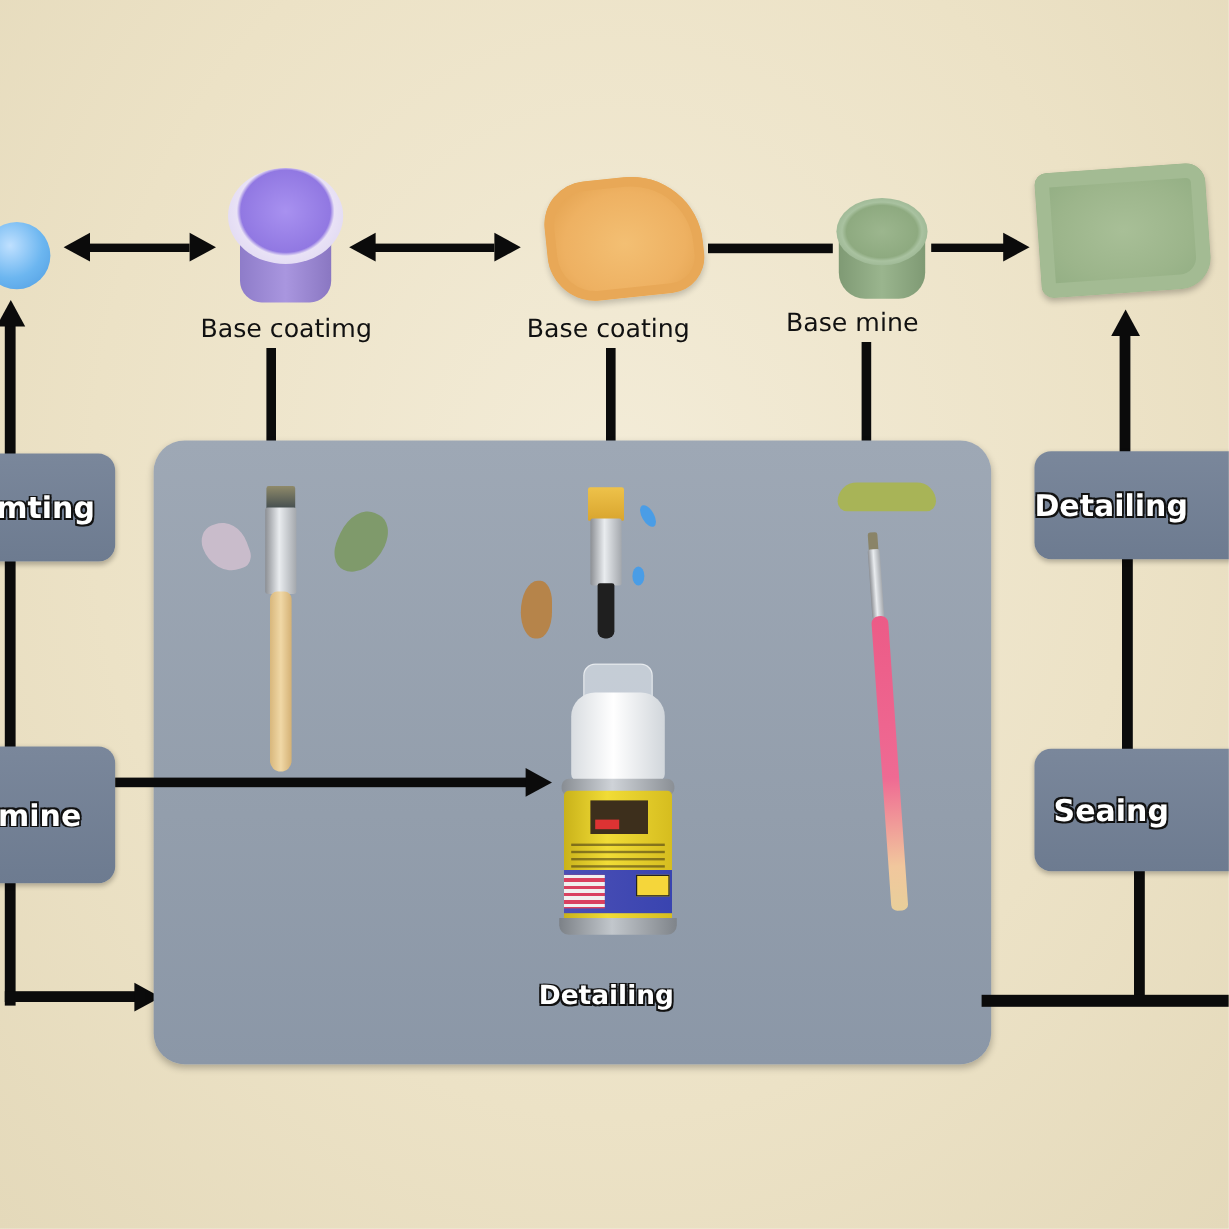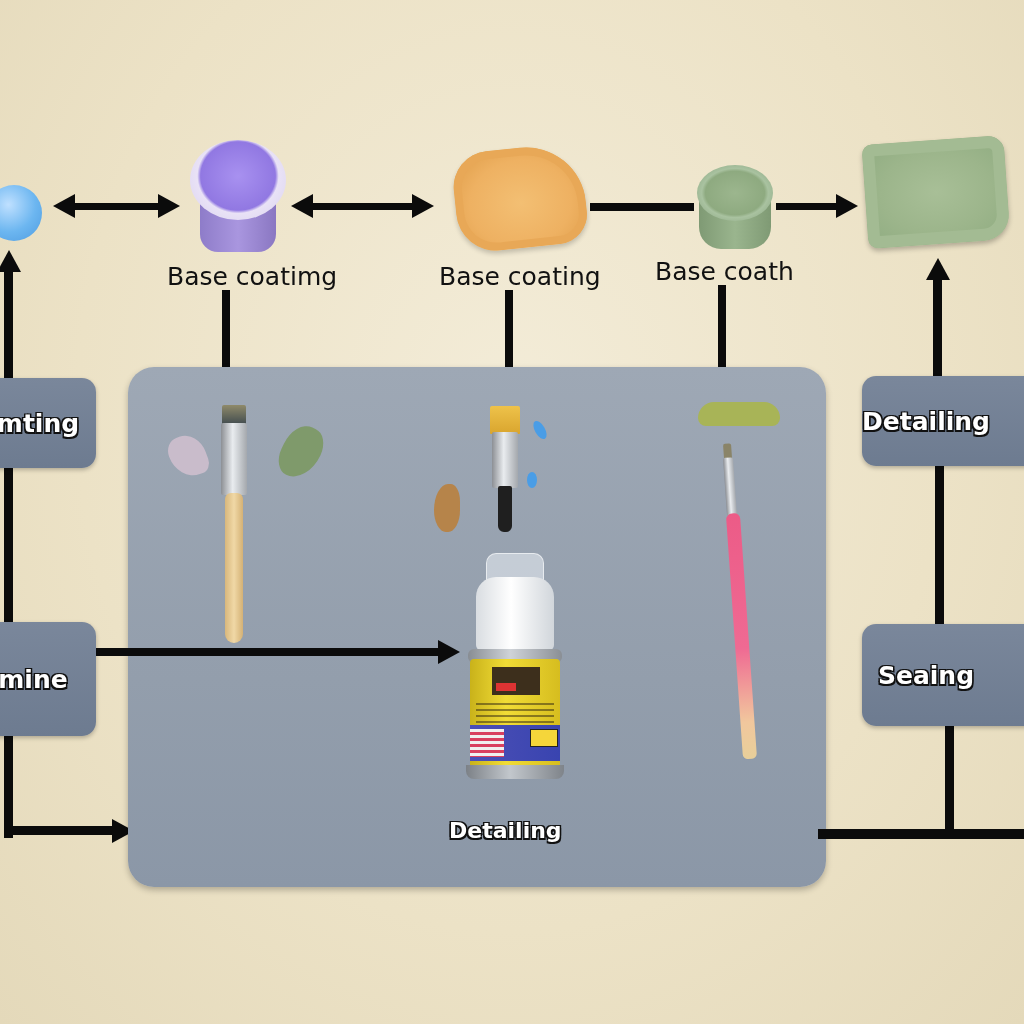--- a/index.html
+++ b/index.html
@@ -9,21 +9,21 @@
     font-family: "DejaVu Sans", sans-serif;
   }
   .abs { position: absolute; }
   .line { position: absolute; background: #0b0b0b; }
   .arrow-head { position: absolute; width: 0; height: 0; }
   .ah-right { border-top: 12px solid transparent; border-bottom: 12px solid transparent; border-left: 22px solid #0b0b0b; }
   .ah-left  { border-top: 12px solid transparent; border-bottom: 12px solid transparent; border-right: 22px solid #0b0b0b; }
   .ah-up    { border-left: 12px solid transparent; border-right: 12px solid transparent; border-bottom: 22px solid #0b0b0b; }
 
   .label-plain {
-    position: absolute; color: #111; font-size: 25px; white-space: nowrap; text-align: center;
+    position: absolute; color: #111; font-size: 21px; white-space: nowrap; text-align: center;
   }
   .step-box {
     position: absolute; background: linear-gradient(180deg, #7a879b, #6d7b90);
     border-radius: 14px; box-shadow: 0 2px 4px rgba(0,0,0,0.25);
     display: flex; align-items: center; justify-content: center;
   }
   .step-box span, .mat-label {
     color: #fff; font-weight: bold; font-size: 25px;
     text-shadow: -1.5px -1.5px 0 #111, 1.5px -1.5px 0 #111, -1.5px 1.5px 0 #111, 1.5px 1.5px 0 #111;
     font-family: "DejaVu Sans", sans-serif;
@@ -108,21 +108,21 @@
 </div>
 <div class="label-plain" style="left:167px;top:262px;">Base coatimg</div>
 
 <div class="abs orange-tray"></div>
 <div class="label-plain" style="left:439px;top:262px;">Base coating</div>
 
 <div class="abs green-cup">
   <div class="rim"></div>
   <div class="body"></div>
 </div>
-<div class="label-plain" style="left:655px;top:257px;">Base coath</div>
+<div class="label-plain" style="left:655px;top:257px;">Base mine</div>
 
 <div class="abs green-tray"></div>
 
 <div class="line" style="left:222px;top:290px;width:8px;height:100px;"></div>
 <div class="line" style="left:505px;top:290px;width:8px;height:102px;"></div>
 <div class="line" style="left:718px;top:285px;width:8px;height:105px;"></div>
 
 <div class="line" style="left:4px;top:270px;width:9px;height:568px;"></div>
 <div class="arrow-head ah-up" style="left:-3px;top:250px;"></div>
 <div class="line" style="left:4px;top:826px;width:110px;height:9px;"></div>

